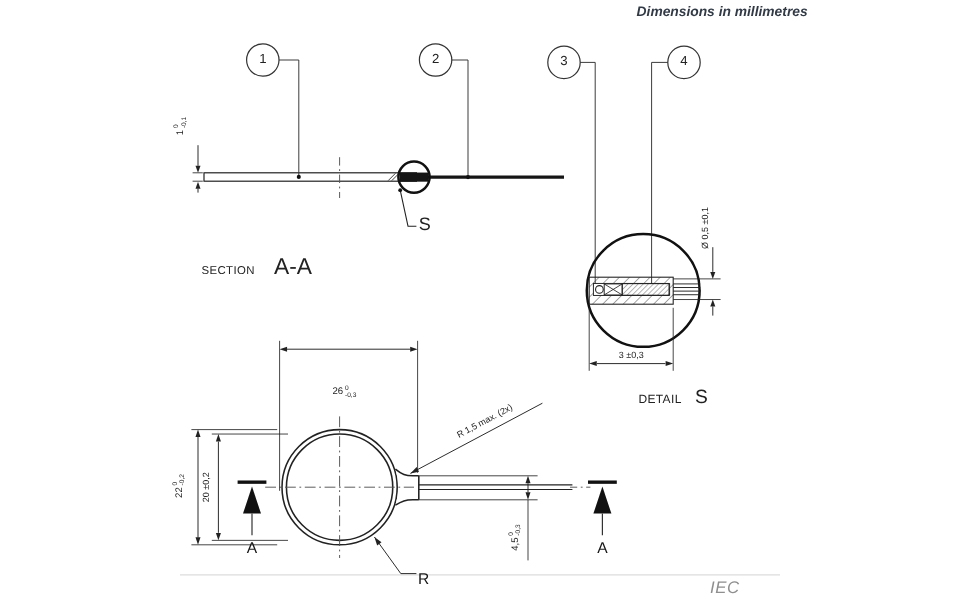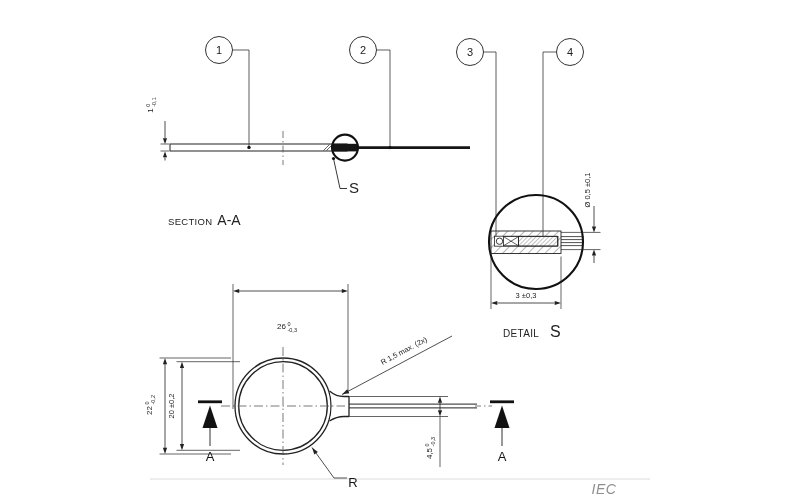--- a/index.html
+++ b/index.html
@@ -14,21 +14,21 @@
   .rot90{transform:translate(-50%,-50%) rotate(-90deg);}
   .rotR15{transform:translate(-50%,-50%) rotate(-28deg);}
   .note{font-style:italic;font-weight:bold;font-size:11.5px;color:#323a46;}
   .balloon-num{font-size:11px;color:#222;}
   .dim{display:inline-flex;align-items:center;gap:1.5px;font-size:7.5px;color:#222;}
   .dim .val{font-size:8px;}
   .stack{display:inline-flex;flex-direction:column;justify-content:center;
          font-size:5.5px;line-height:1.15;text-align:left;}
   .viewtitle{display:inline-flex;align-items:baseline;gap:5px;color:#222;}
   .viewtitle .pre{font-size:9.5px;letter-spacing:.3px;}
-  .viewtitle .ref{font-size:14px;}
+  .viewtitle .ref{font-size:19px;margin-left:11px;}
   .viewtitle .refbig{font-size:16px;}
   .slabel{font-size:15px;color:#222;}
   .alabel{font-size:13px;color:#161616;}
   .rlabel{font-size:13px;color:#161616;}
   .iec{font-style:italic;font-size:14px;color:#8f8f8f;letter-spacing:.5px;}
 </style>
 </head>
 <body>
 
 <div class="stage">
@@ -171,20 +171,21 @@
 
     <rect x="198" y="400.4" width="24" height="2.8" fill="#111" stroke="none"></rect>
     <polygon points="210,405.5 202.5,428 217.5,428" fill="#111" stroke="none"></polygon>
     <line x1="210" y1="428" x2="210" y2="446" stroke="#333" stroke-width="1"></line>
     <rect x="490" y="400.4" width="24" height="2.8" fill="#111" stroke="none"></rect>
     <polygon points="502,405.5 494.5,428 509.5,428" fill="#111" stroke="none"></polygon>
     <line x1="502" y1="428" x2="502" y2="446" stroke="#333" stroke-width="1"></line>
   </g>
 </svg>
 
+<div class="txt note" style="right:127px;top:5px;">Dimensions in millimetres</div>
 
 <div class="txt balloon-num ctr" style="left:219px;top:50px;">1</div>
 <div class="txt balloon-num ctr" style="left:363px;top:50px;">2</div>
 <div class="txt balloon-num ctr" style="left:470px;top:52px;">3</div>
 <div class="txt balloon-num ctr" style="left:570px;top:52px;">4</div>
 
 <div class="txt dim rot90" style="left:151px;top:105px;">
   <span class="val">1</span>
   <span class="stack">
     <span>0</span>
@@ -200,21 +201,21 @@
 <div class="txt slabel" style="left:349px;top:180px;">S</div>
 
 <div class="txt dim rot90" style="left:588px;top:190px;">
   <span>Ø 0,5 ±0,1</span>
 </div>
 
 <div class="txt dim ctr" style="left:526px;top:296px;">
   <span>3 ±0,3</span>
 </div>
 
-<div class="txt viewtitle" style="left:503px;top:324px;gap:11px;">
+<div class="txt viewtitle" style="left:532px;top:324px;gap:11px;">
   <span class="pre" style="font-size:10px;">DETAIL</span>
   <span class="refbig">S</span>
 </div>
 
 <div class="txt dim ctr" style="left:287px;top:283px;margin-top:44px;">
   <span class="val">26</span>
   <span class="stack">
     <span>0</span>
     <span>-0,3</span>
   </span>

